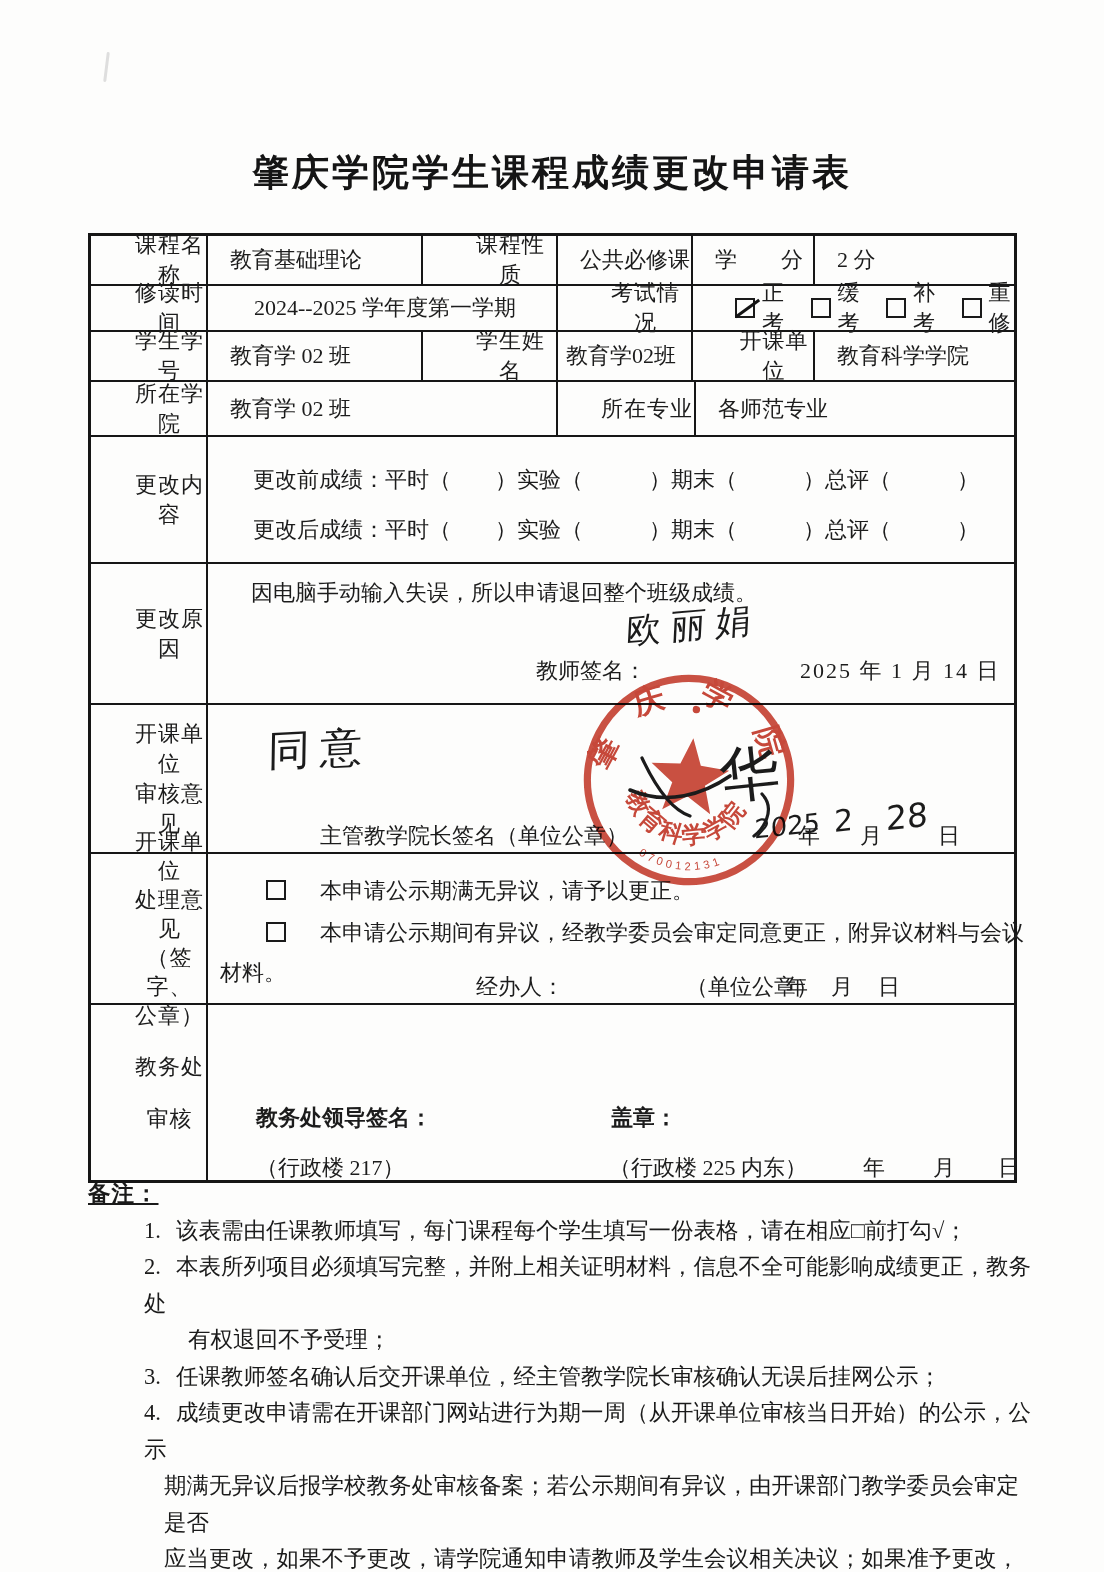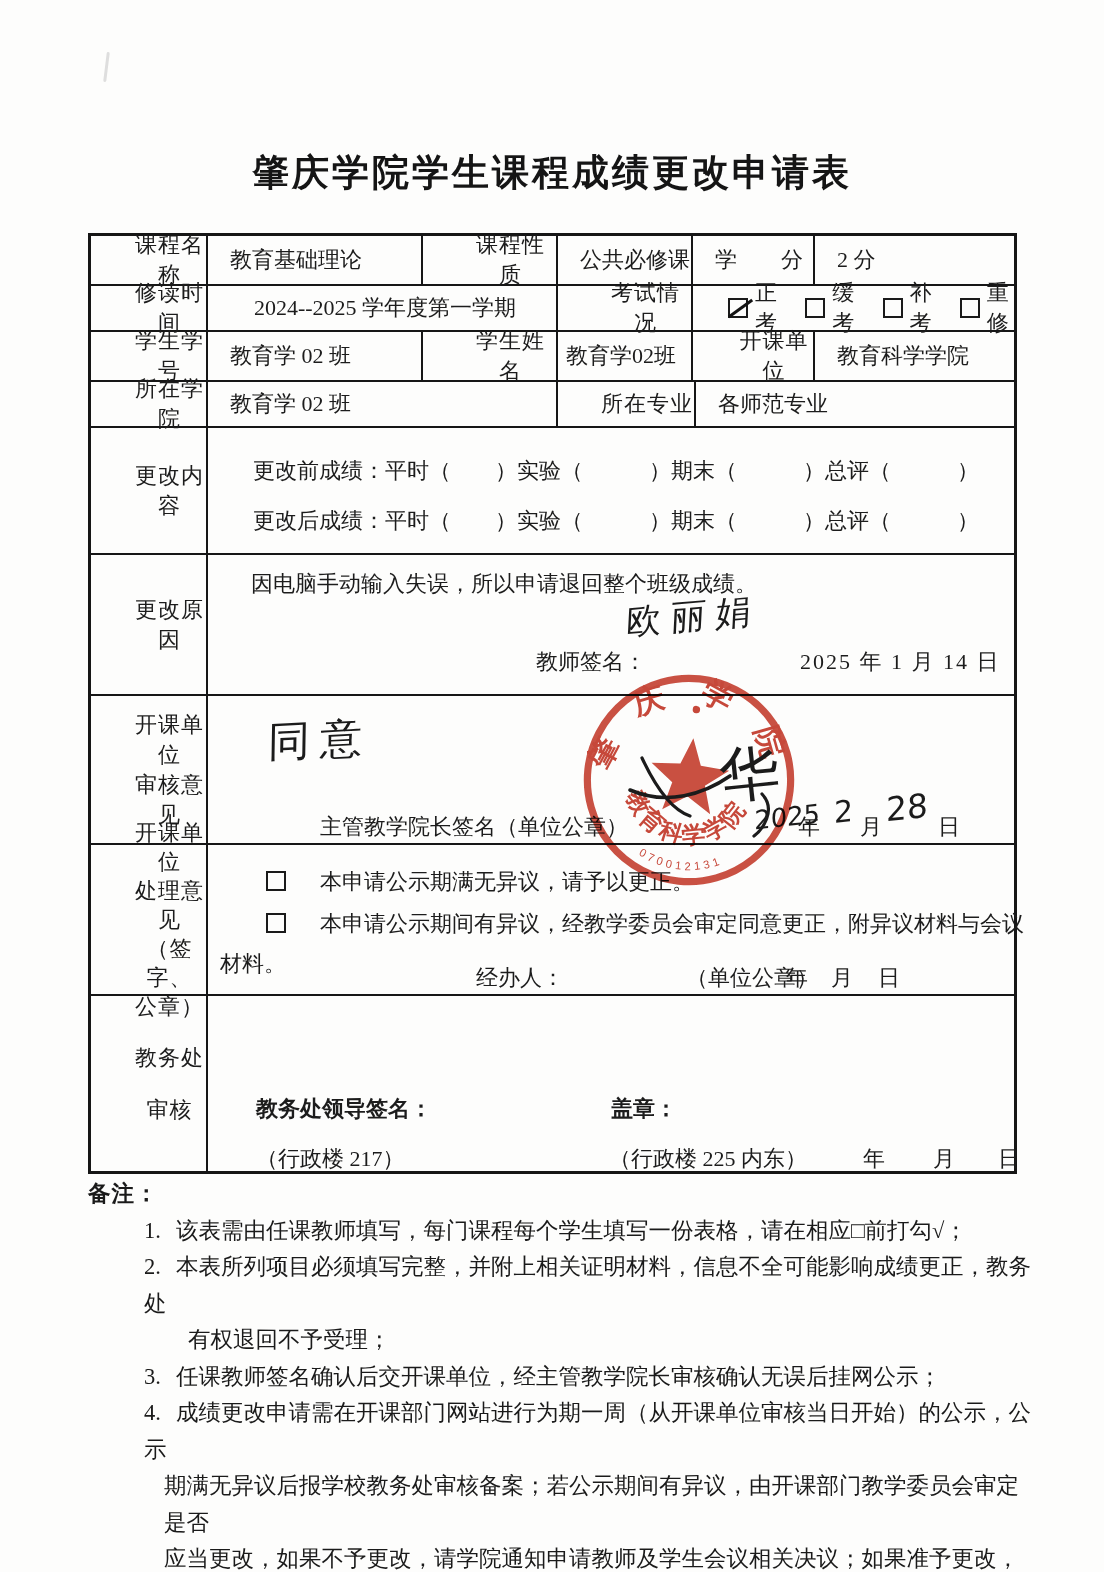--- a/index.html
+++ b/index.html
@@ -27,35 +27,35 @@
   .ctr{justify-content:center;padding-left:6px;}
   .cell-rel{position:relative;display:block;flex:1 1 auto;}
   .abs{position:absolute;white-space:nowrap;font-size:22px;}
 
   
   .cb{display:inline-block;width:20px;height:20px;border:2.4px solid #1a1a1a;box-sizing:border-box;position:relative;flex:0 0 auto;}
   .cb.checked::after{
     content:"";position:absolute;left:-4px;top:7px;width:29px;height:3px;background:#141414;transform:rotate(-36deg);
   }
   .opt{display:flex;align-items:center;gap:7px;font-size:22px;}
-  .opt-row{display:flex;align-items:center;gap:23px;padding-left:22px;width:100%;box-sizing:border-box;margin-left:13px;}
+  .opt-row{display:flex;align-items:center;gap:23px;padding-left:42px;width:100%;box-sizing:border-box;}
 
   
   .hand{font-family:"DejaVu Sans","Liberation Sans",sans-serif;color:#1b1b1b;display:inline-block;}
   .hand-approve{font-size:42px;transform:rotate(-3deg) skewX(-4deg);letter-spacing:10px;font-weight:500;}
   .hand-sign{font-size:35px;transform:rotate(-5deg) skewX(-8deg);letter-spacing:10px;font-weight:500;}
   .hand-num{font-weight:500;transform:rotate(-6deg) skewX(-6deg);}
 
   
   .stamp-svg{position:absolute;left:573px;top:664px;width:232px;height:232px;z-index:3;mix-blend-mode:multiply;opacity:.93;pointer-events:none;transform:rotate(6deg);}
   .dean-sign-svg{position:absolute;left:612px;top:698px;width:250px;height:150px;z-index:4;pointer-events:none;}
 
   
   .notes{position:absolute;left:88px;top:1176px;width:950px;font-size:22.5px;line-height:36.5px;color:#1a1a1a;z-index:1;}
-  .note-head{font-weight:700;letter-spacing:1px;}
+  .note-head{font-weight:700;letter-spacing:1px;text-decoration:underline;}
   .nl{margin-left:56px;}
   .nl .num{display:inline-block;width:32px;}
   .nl-c2{margin-left:100px;}
   .nl-c4{margin-left:76px;}
 </style>
 </head>
 <body>
 
 <div class="pen-smudge"></div>
 
@@ -100,21 +100,21 @@
 
   <div class="tr" style="height:50px">
     <div class="td lbl">学生学号</div>
     <div class="td val" style="flex:0 0 215px">教育学 02 班</div>
     <div class="td lbl" style="flex:0 0 135px;width:135px">学生姓名</div>
     <div class="td val" style="flex:0 0 135px;padding-left:8px">教育学02班</div>
     <div class="td lbl" style="flex:0 0 122px;width:122px">开课单位</div>
     <div class="td val" style="flex:1">教育科学学院</div>
   </div>
 
-  <div class="tr" style="height:46px">
+  <div class="tr" style="height:55px">
     <div class="td lbl">所在学院</div>
     <div class="td val" style="flex:0 0 350px">教育学 02 班</div>
     <div class="td lbl" style="flex:0 0 138px;width:138px">所在专业</div>
     <div class="td val" style="flex:1">各师范专业</div>
   </div>
 
   <div class="tr" style="height:127px">
     <div class="td lbl">更改内容</div>
     <div class="td cell-rel" style="flex:1;border-right:none">
       <span class="abs" style="left:45px;top:28px">更改前成绩：平时（　　）实验（　　　）期末（　　　）总评（　　　）</span>

